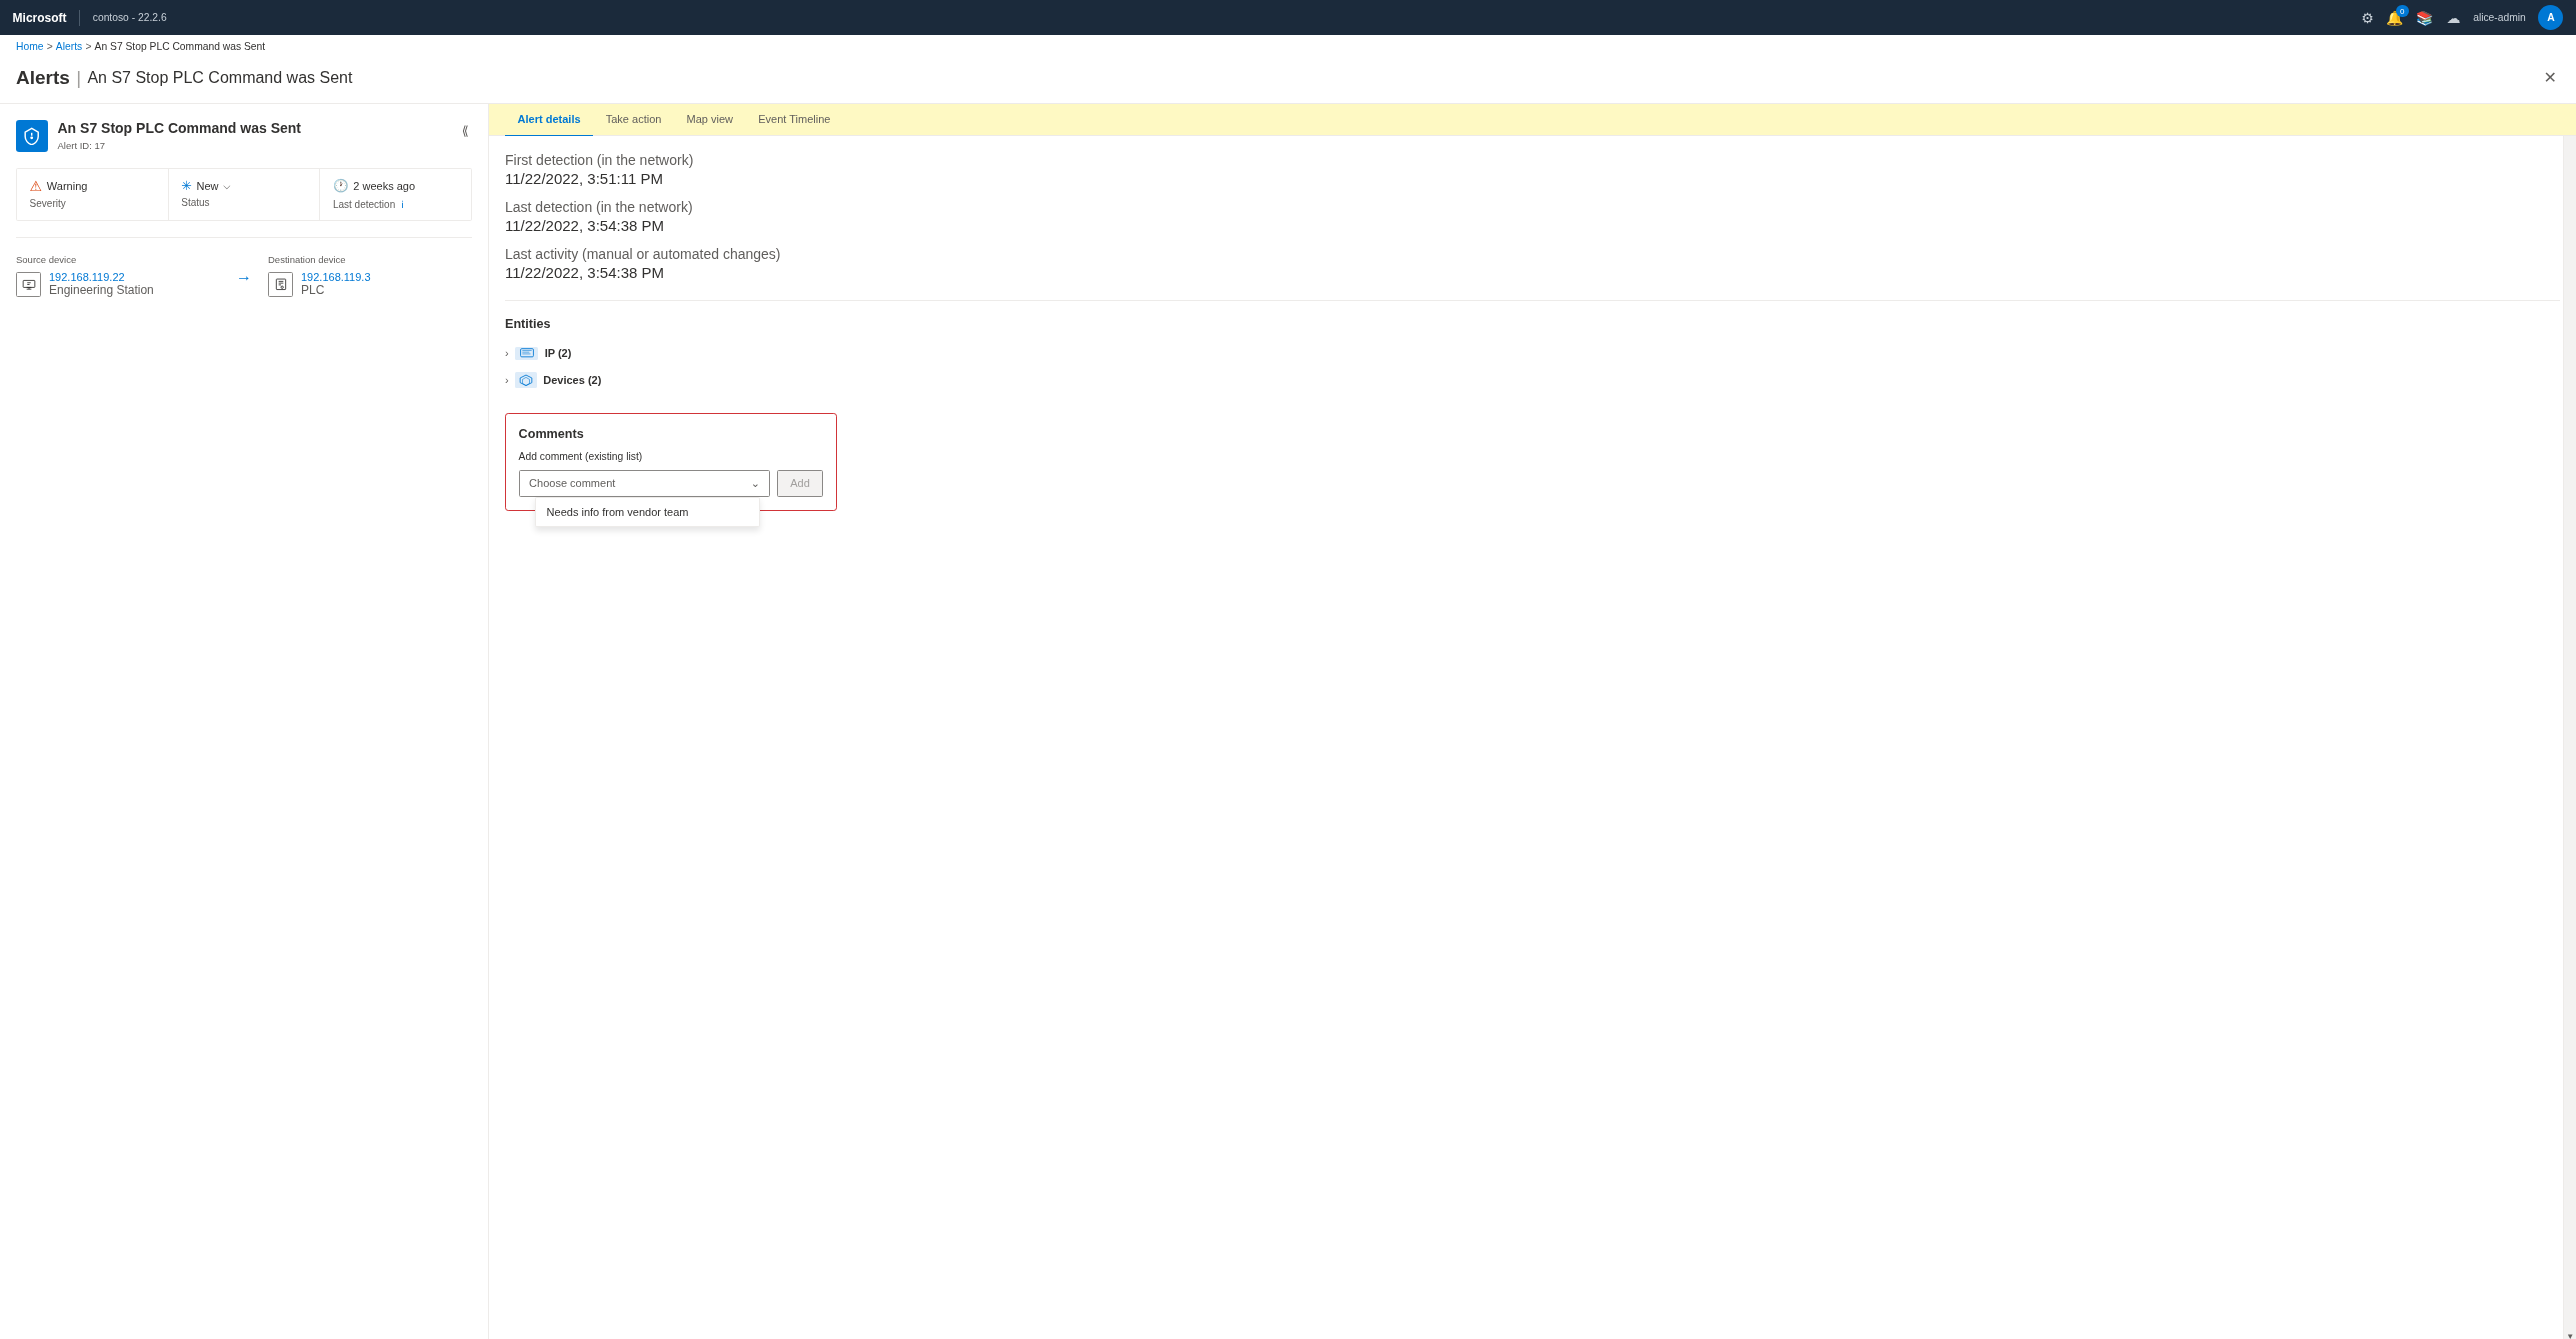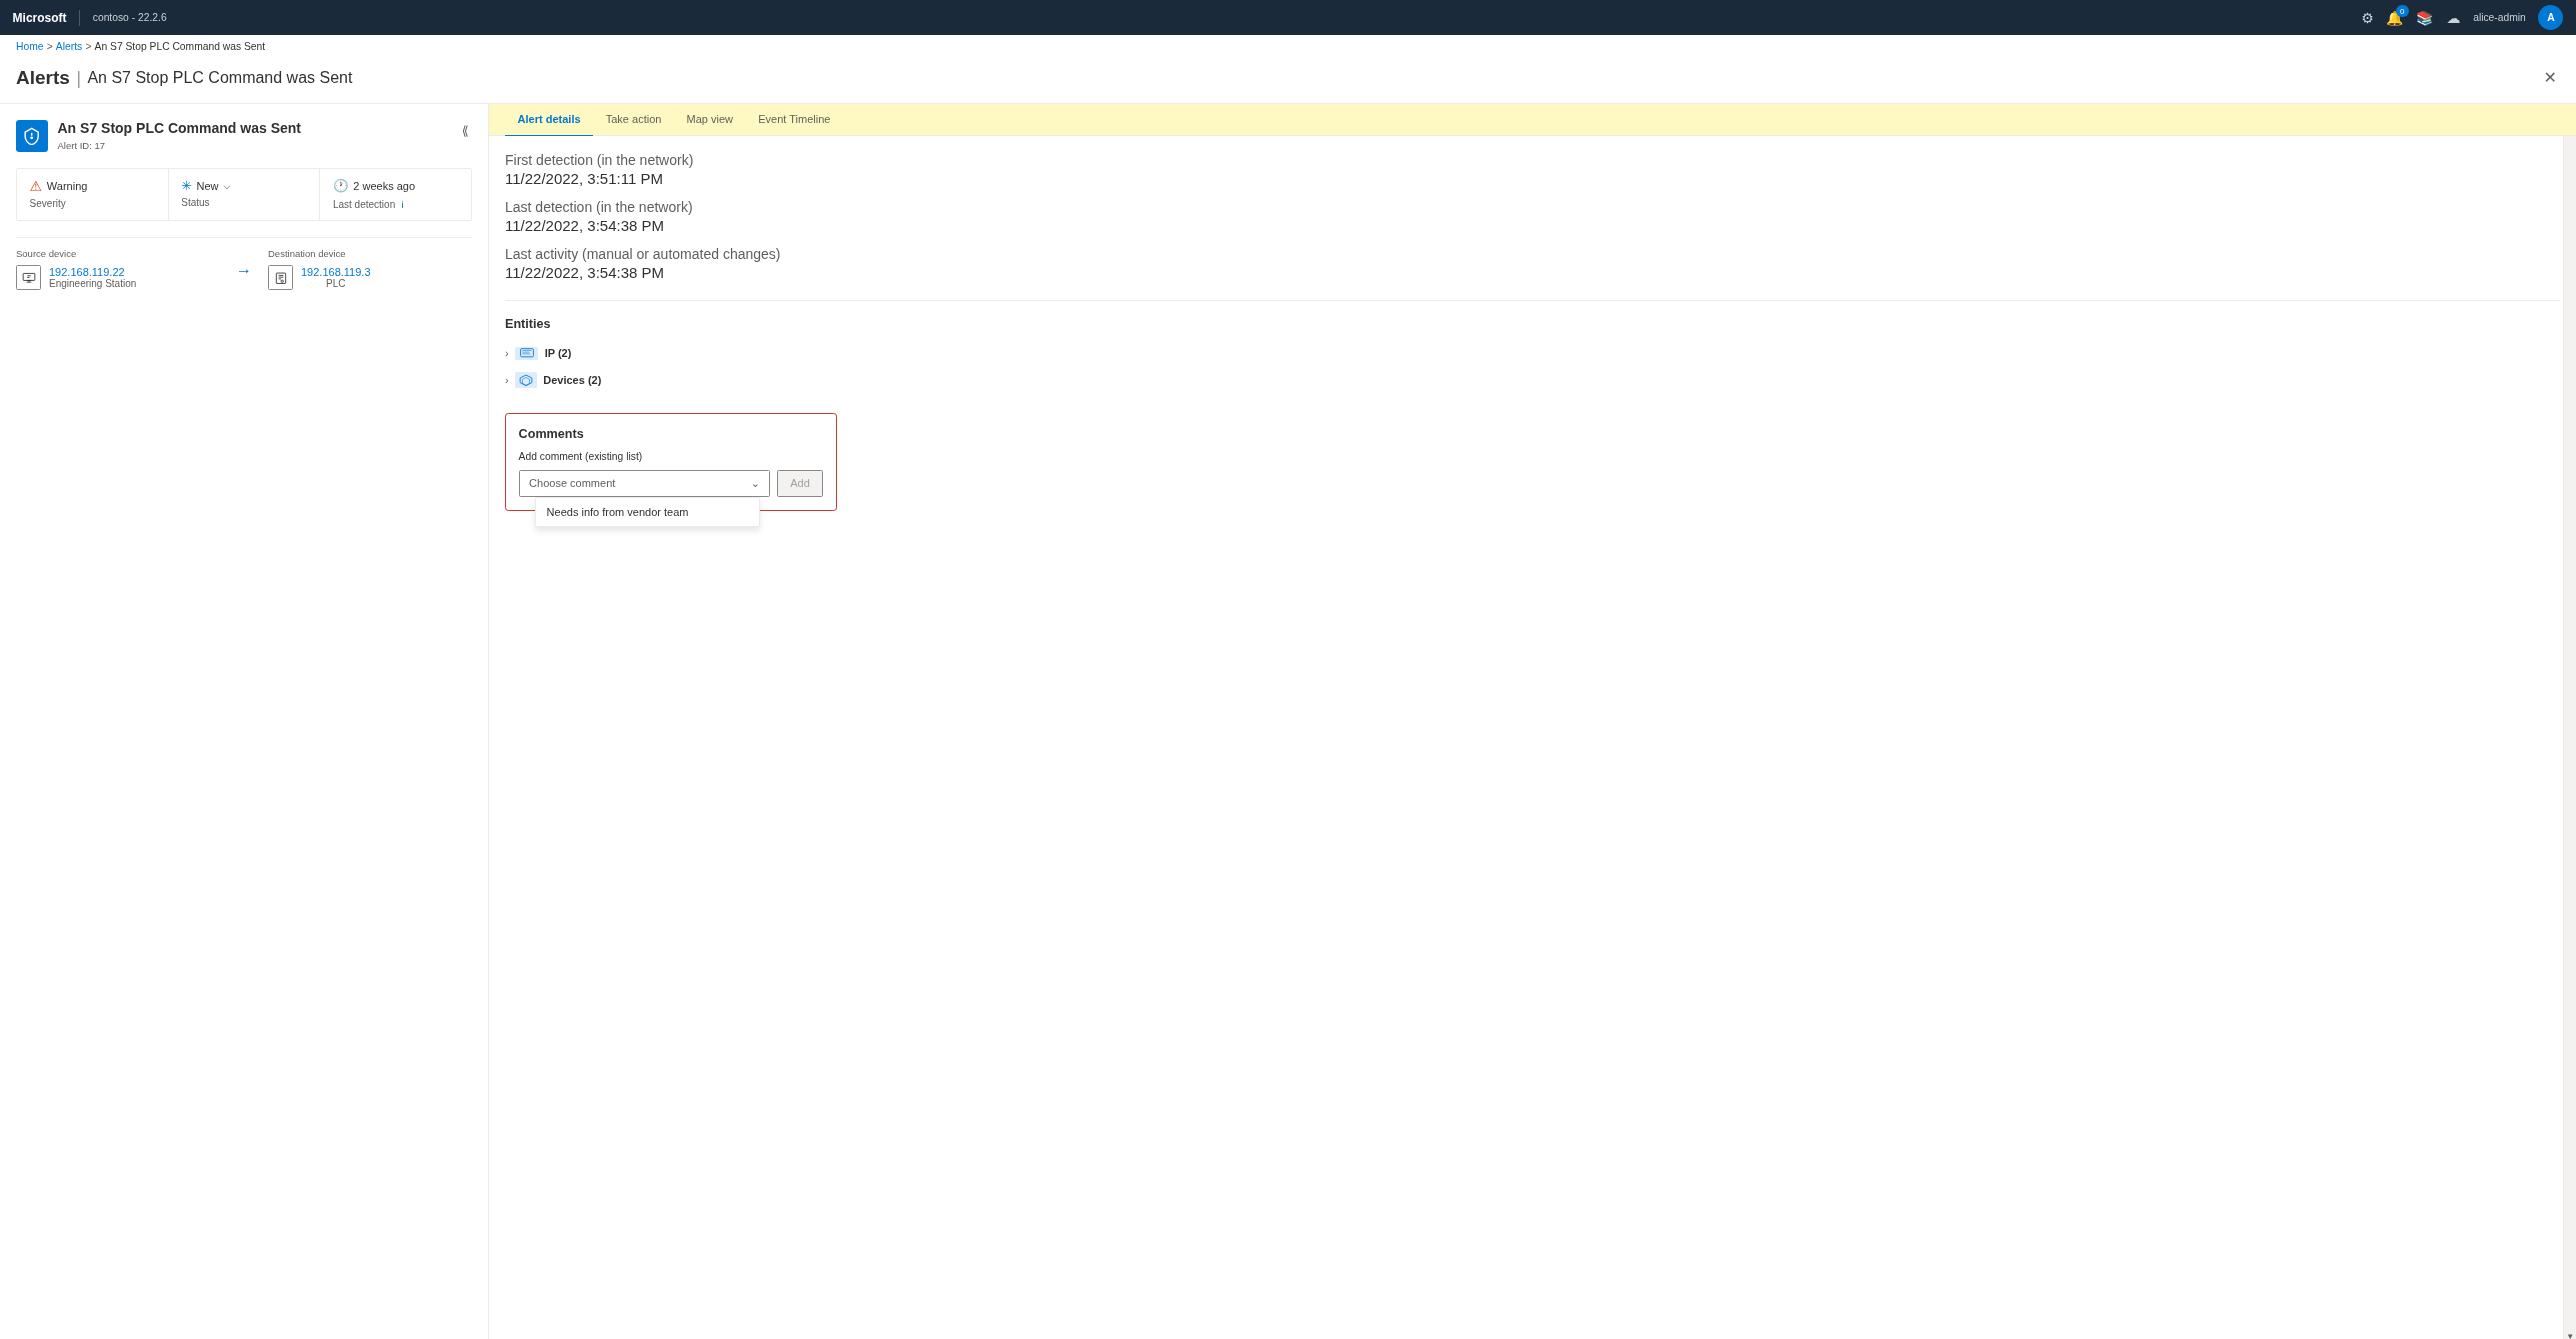--- a/index.html
+++ b/index.html
@@ -228,21 +228,21 @@
     }
     .description-text {
       font-size: 10.3px;
       color: #323130;
       line-height: 1.5;
     }
 
     
     .devices-section {
       border-top: 0.8px solid #edebe9;
-      padding-top: 10px;
+      padding-top: 16px;
     }
     .devices-row {
       display: flex;
       align-items: center;
       gap: 16px;
     }
     .device-box {
       flex: 1;
     }
     .device-label {
@@ -265,23 +265,22 @@
       color: #323130;
       font-size: 11px;
       border-radius: 1.6px;
     }
     .device-ip {
       font-size: 11px;
       color: #0078d4;
       font-weight: 500;
     }
     .device-type {
-      font-size: 10px;
-      color: #605e5c;
-      text-align: center;
+      font-size: 12px;
+      color: #605e5c;
     }
     .arrow-icon {
       color: #0078d4;
       font-size: 16px;
     }
 
     
     .right-panel {
       flex: 1;
       overflow-y: auto;

